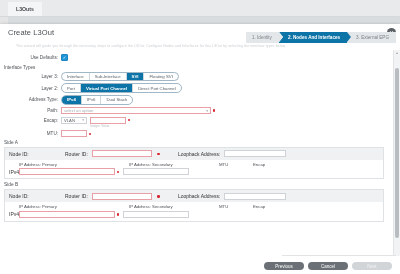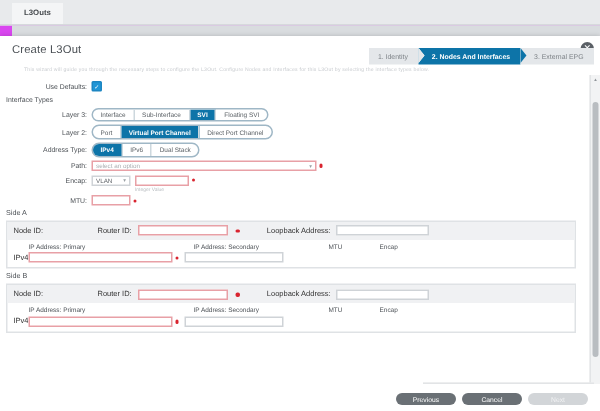--- a/index.html
+++ b/index.html
@@ -2,21 +2,21 @@
 <html><head>
 <meta charset="utf-8">
 <style>
   html,body{margin:0;padding:0;}
   body{
     width:400px;height:274px;overflow:hidden;
     font-family:"Liberation Sans",sans-serif;
     font-size:5px;color:#333;background:#ffffff;
     -webkit-font-smoothing:antialiased;
   }
-  .app{position:relative;width:400px;height:274px;background:#d946ef;}
+  .app{position:relative;width:400px;height:274px;background:#e5e5e5;}
 
   
   .bg-tabbar{position:absolute;left:0;top:0;width:400px;height:16px;background:#e8eaec;border-bottom:1px solid #d6d9dc;}
   .bg-tab{position:absolute;left:8px;top:2px;height:14px;padding:0 8px;background:#f4f5f6;
           display:flex;align-items:center;font-size:5.2px;font-weight:bold;color:#45494d;}
   .bg-subbar{position:absolute;left:8px;top:17px;width:392px;height:7px;background:#d9dcdf;}
 
   
   .modal{position:absolute;left:0;top:24px;width:400px;height:250px;background:#ffffff;
          box-shadow:0 0 3px rgba(0,0,0,.18);}

